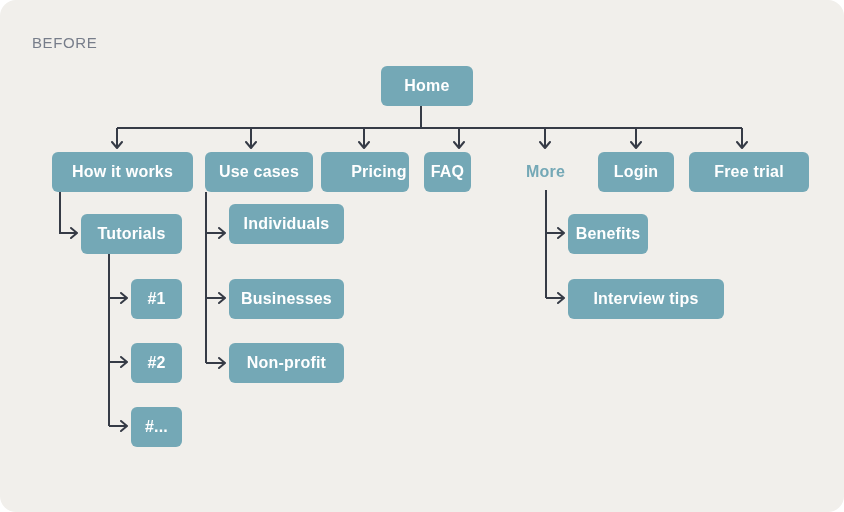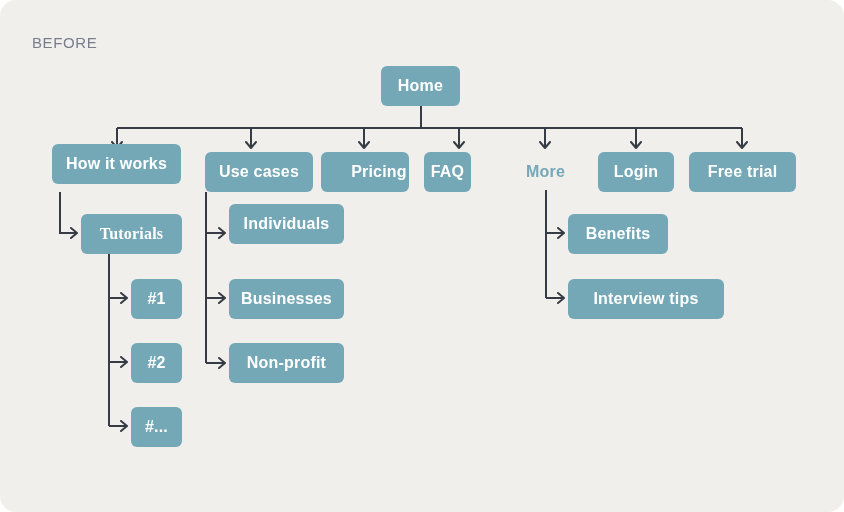--- a/index.html
+++ b/index.html
@@ -46,38 +46,38 @@
     display: flex;
     align-items: center;
     justify-content: center;
     box-sizing: border-box;
   }
   .text-node {
     background: transparent;
     color: #74a8b6;
   }
   
-  .n-home          { left: 381px; top:  66px; width:  79px; }
+  .n-home          { left: 381px; top:  66px; width:  92px; }
   
-  .n-how-it-works  { left:  52px; top: 144px; width: 129px; }
+  .n-how-it-works  { left:  52px; top: 152px; width: 141px; }
   .n-use-cases     { left: 205px; top: 152px; width: 108px; }
   .n-pricing       { left: 321px; top: 152px; width:  88px; padding-left: 28px; }
   .n-faq           { left: 424px; top: 152px; width:  47px; }
   .n-more          { left: 515px; top: 152px; width:  61px; }
   .n-login         { left: 598px; top: 152px; width:  76px; }
-  .n-free-trial    { left: 689px; top: 152px; width: 107px; text-align: center; }
+  .n-free-trial    { left: 689px; top: 152px; width: 120px; text-align: center; }
   
-  .n-tutorials     { left:  81px; top: 214px; width: 101px; font-family: Liberation Serif, serif; }
+  .n-tutorials     { left:  81px; top: 214px; width: 101px; }
   .n-tut-1         { left: 131px; top: 279px; width:  51px; }
   .n-tut-2         { left: 131px; top: 343px; width:  51px; }
   .n-tut-3         { left: 131px; top: 407px; width:  51px; }
   .n-individuals   { left: 229px; top: 204px; width: 115px; }
   .n-businesses    { left: 229px; top: 279px; width: 115px; }
   .n-non-profit    { left: 229px; top: 343px; width: 115px; }
-  .n-benefits      { left: 568px; top: 214px; width:  100px; }
+  .n-benefits      { left: 568px; top: 214px; width:  80px; }
   .n-interview-tips{ left: 568px; top: 279px; width: 156px; }
 </style>
 </head>
 <body>
 
 <div class="canvas">
 
   <div class="before-label">BEFORE</div>
 
   <svg class="connectors" viewBox="0 0 844 512" xmlns="http://www.w3.org/2000/svg">

